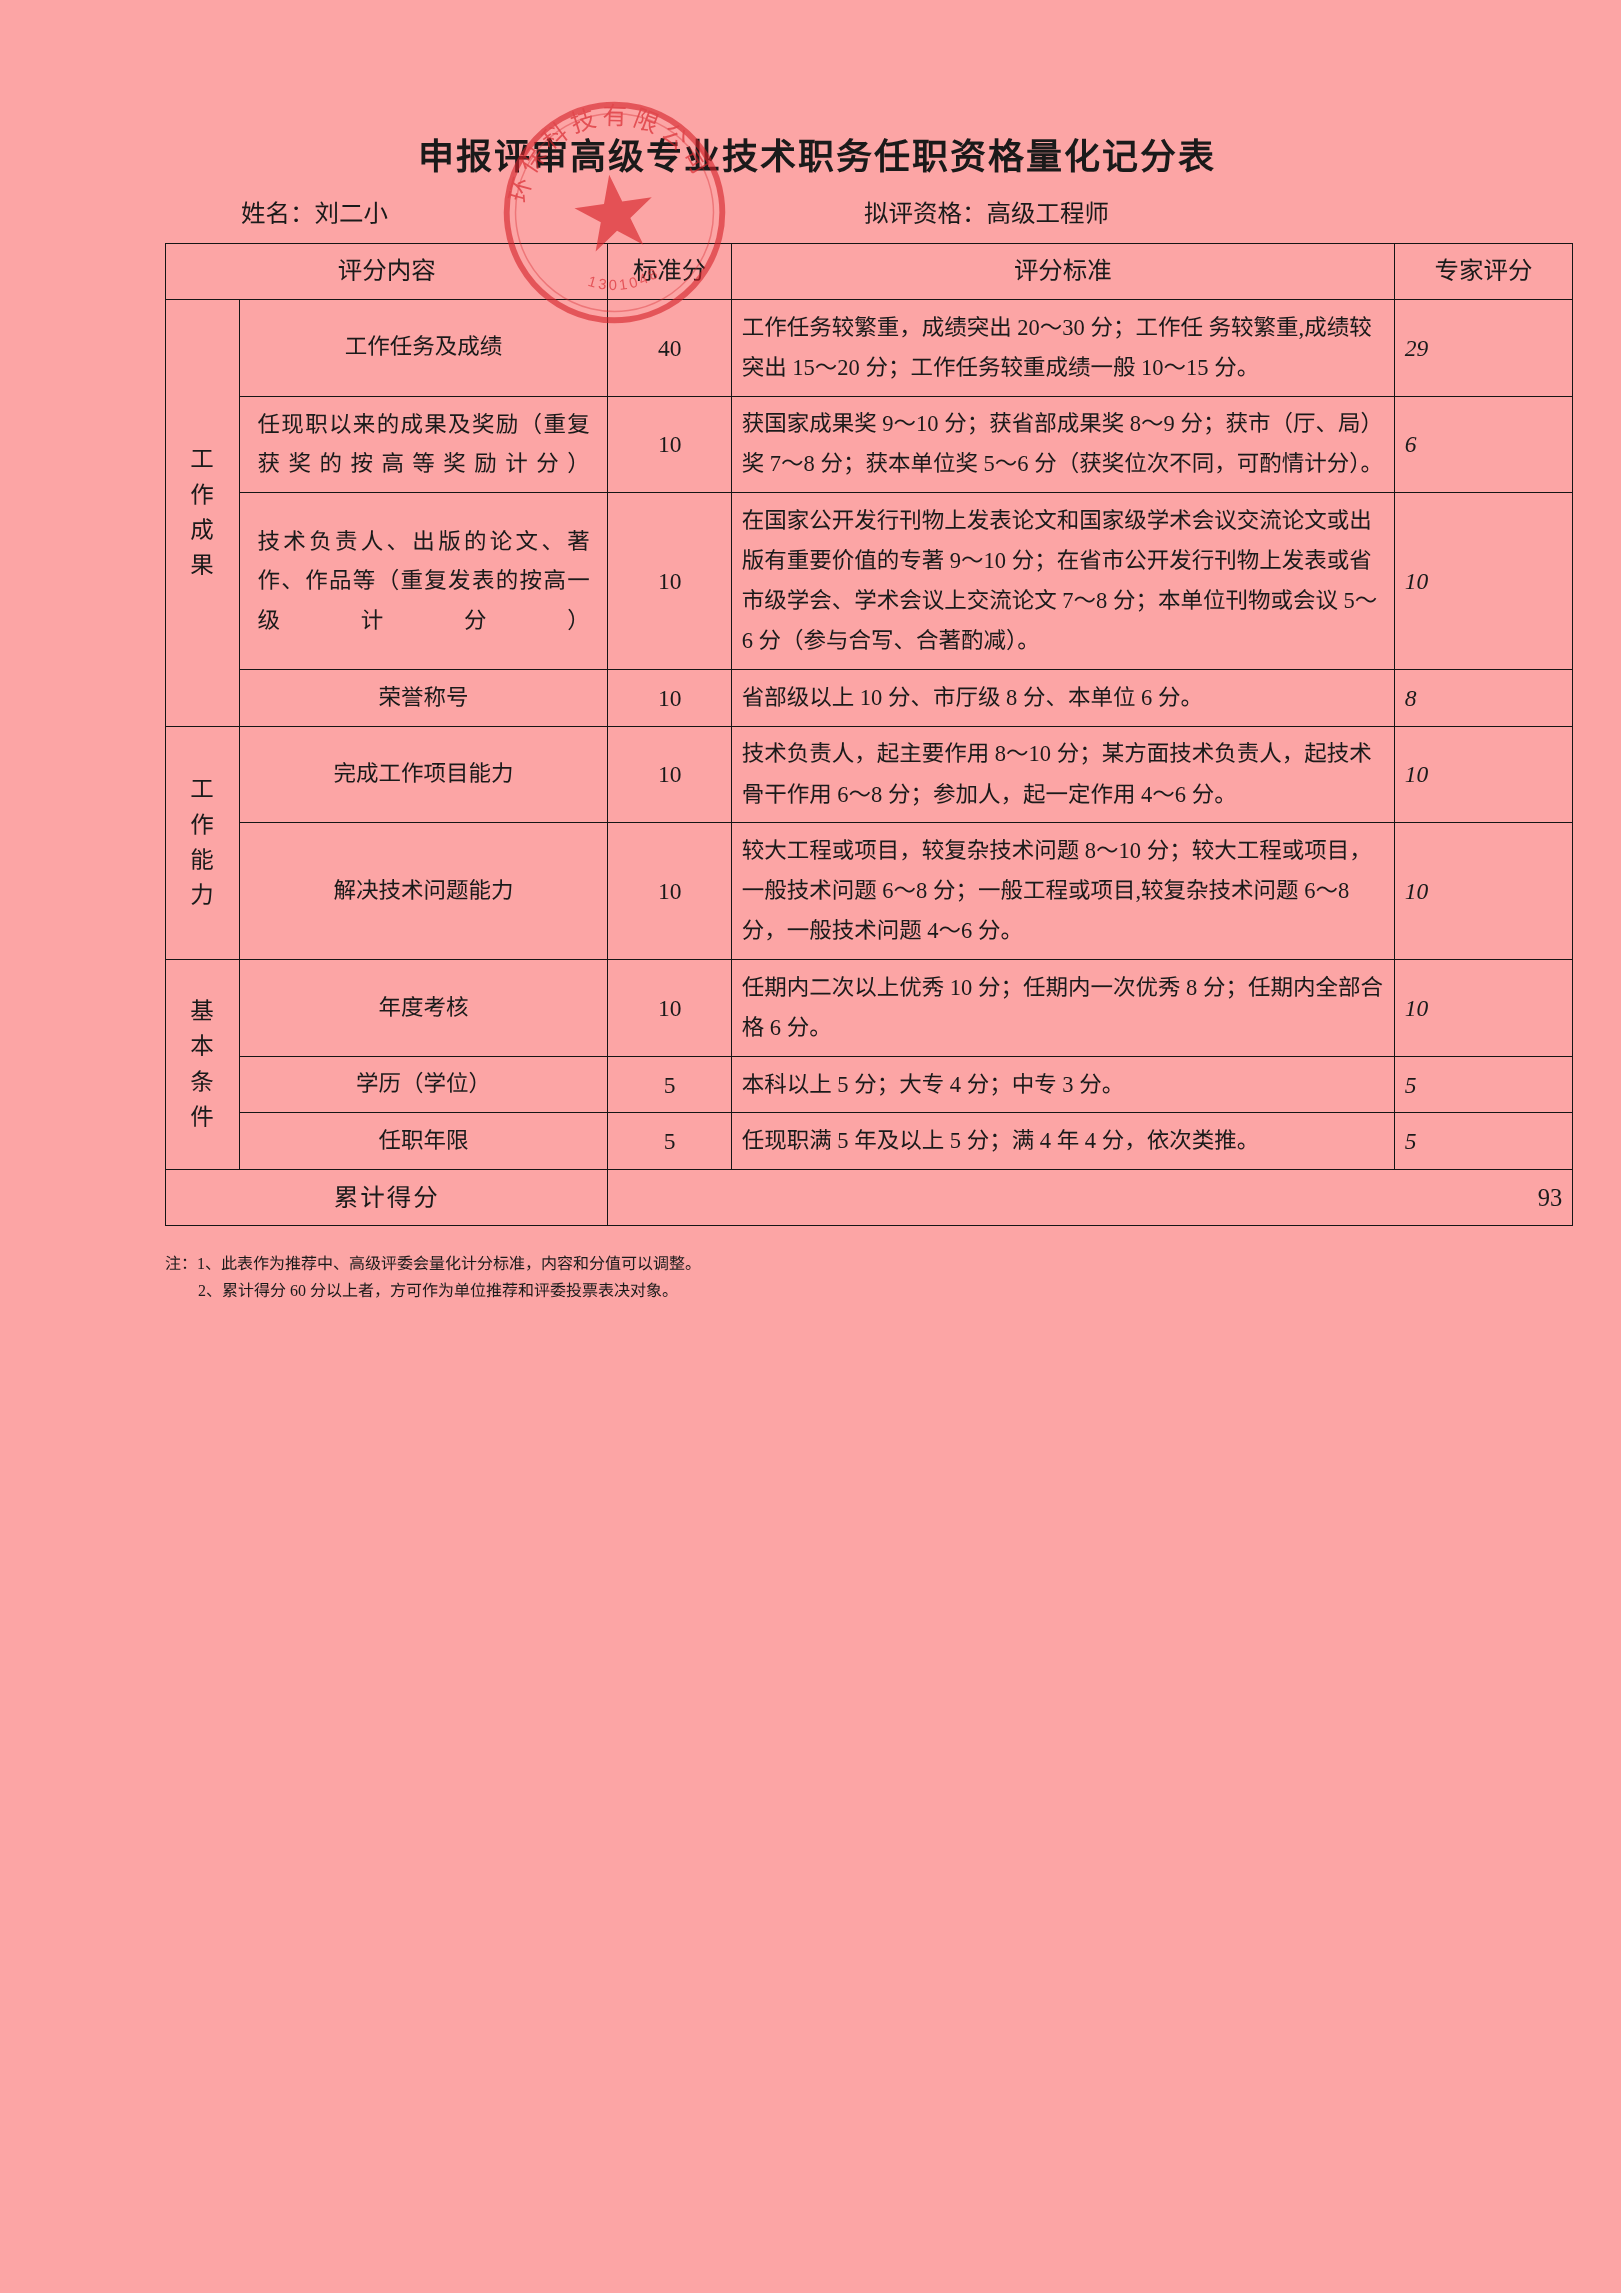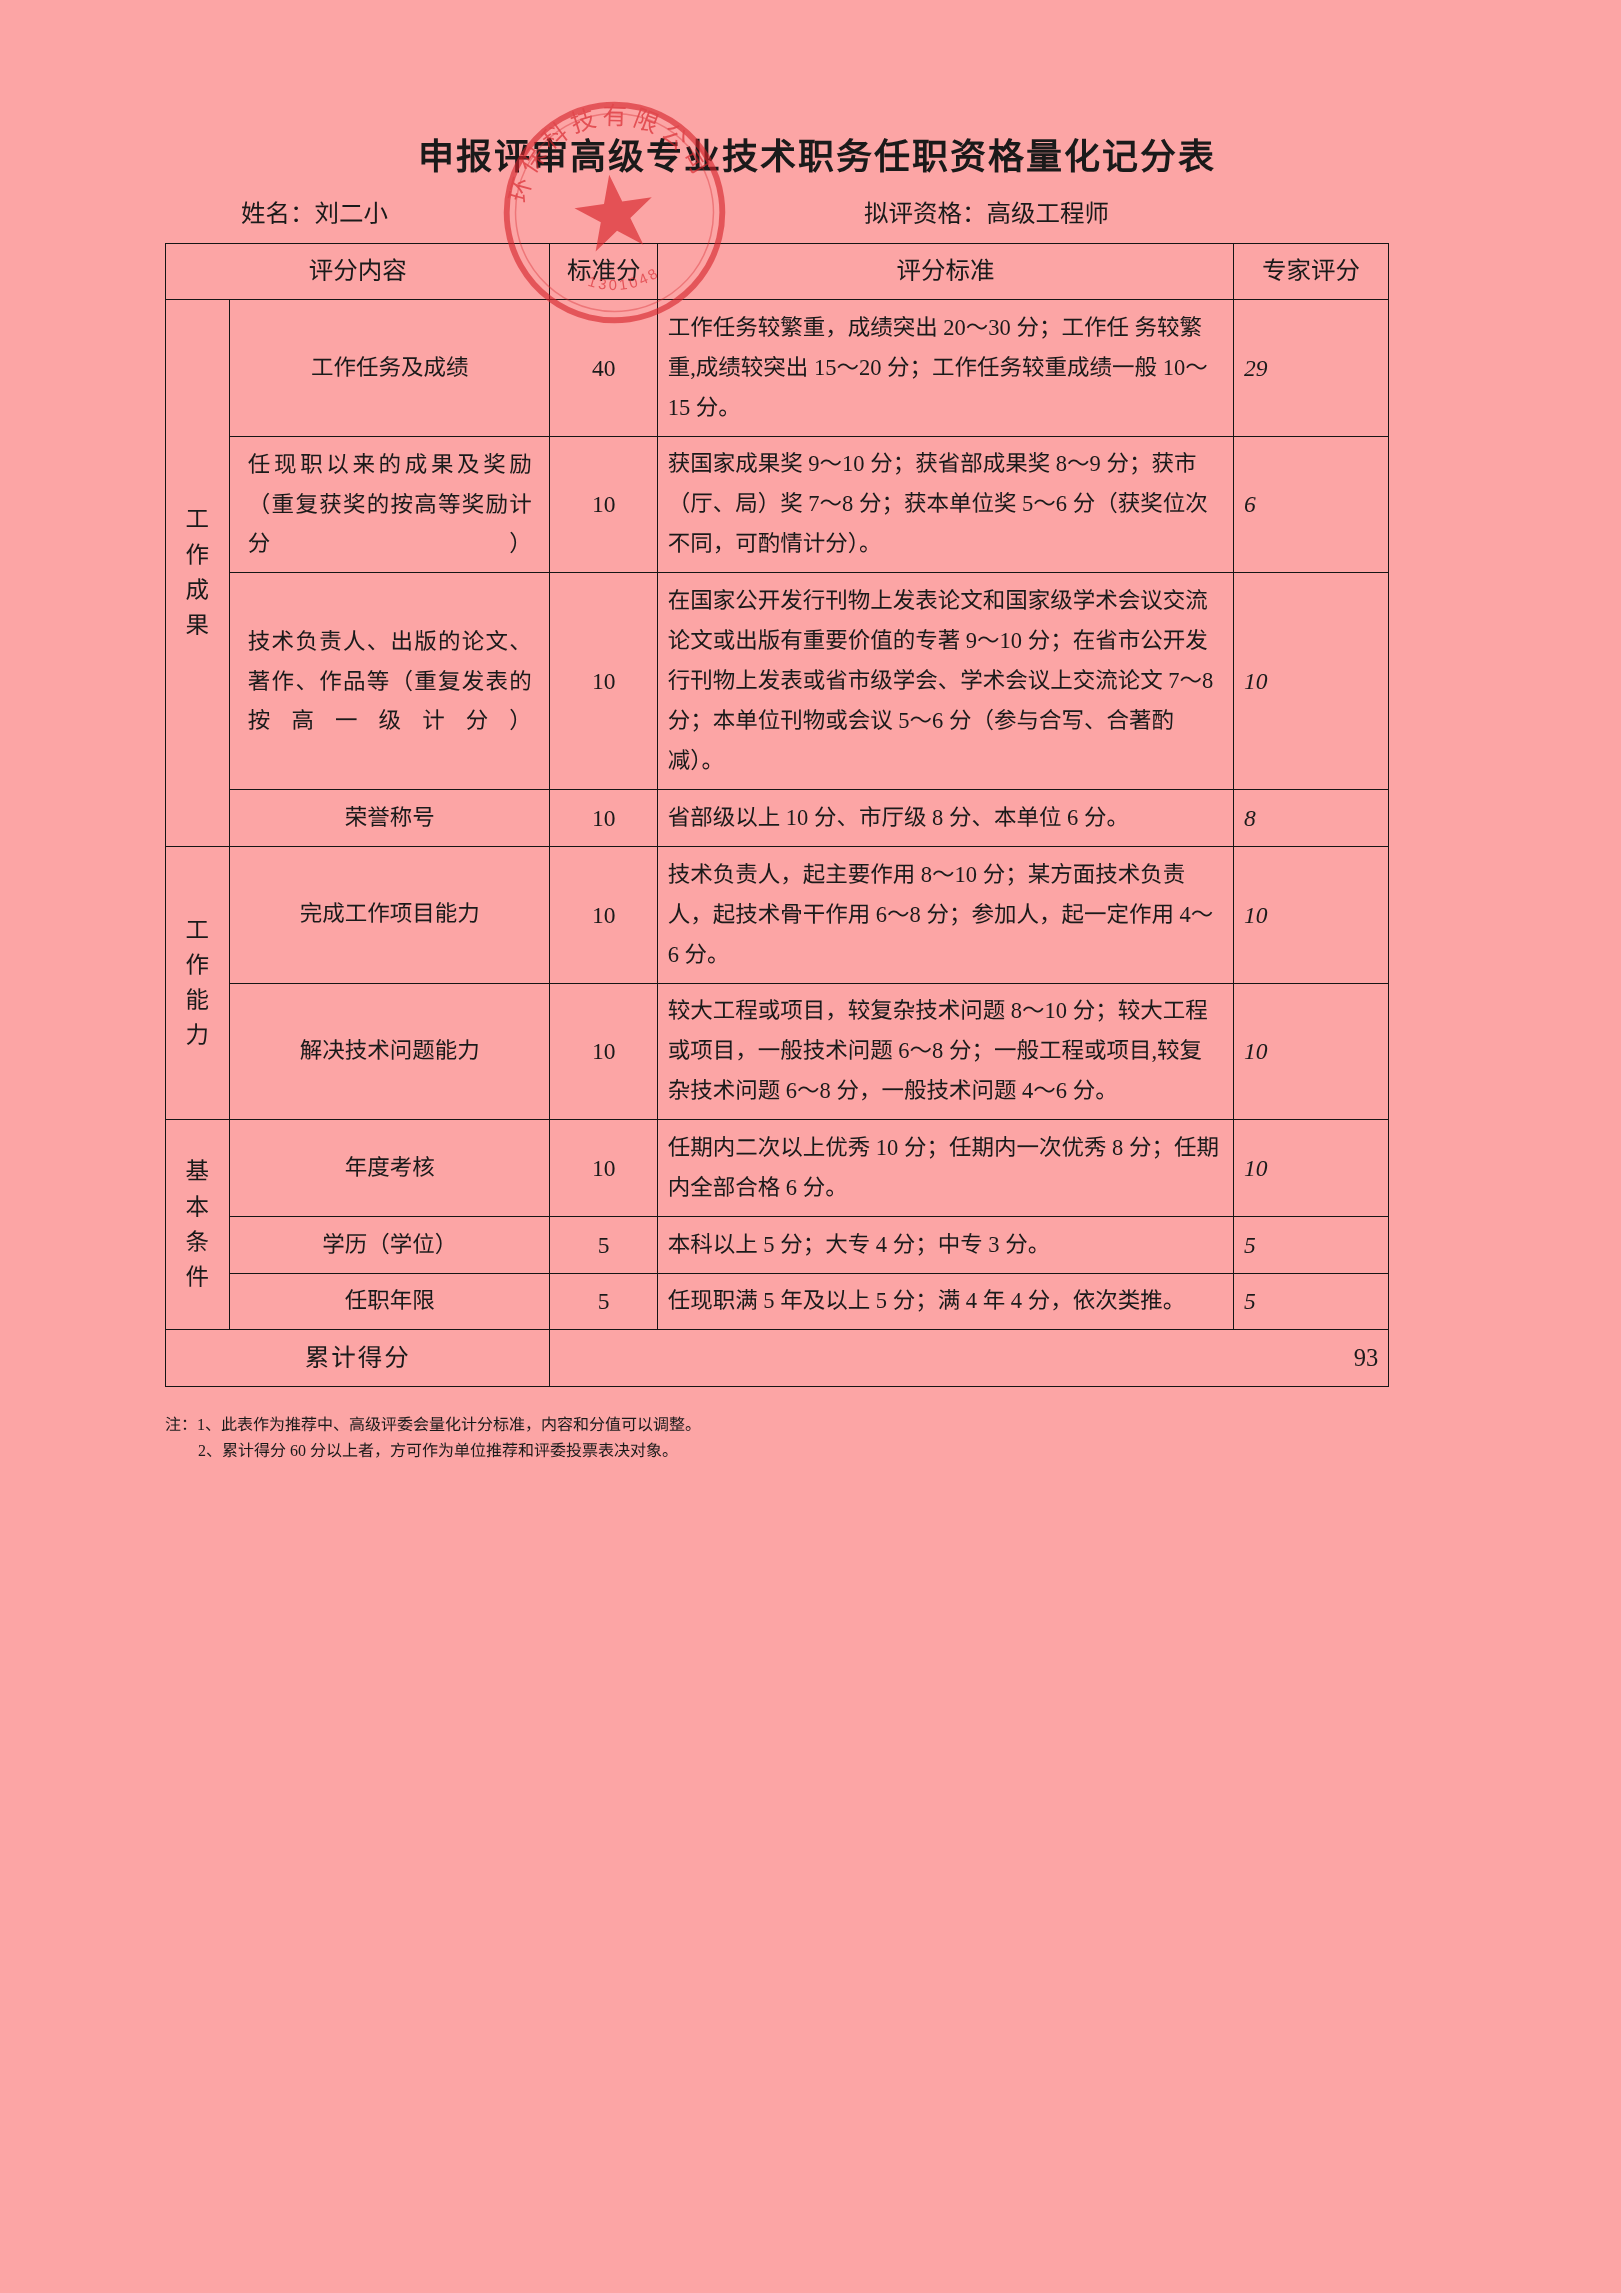--- a/index.html
+++ b/index.html
@@ -47,21 +47,21 @@
   }
   .meta-name {
     width: 588px;
   }
   .meta-qual {
     flex: 1;
     padding-left: 35px;
   }
   table.score {
     border-collapse: collapse;
-    width: 1224px;
+    width: 1408px;
     table-layout: fixed;
     font-size: 22.5px;
     line-height: 1.62;
   }
   table.score td {
     border: 1.6px solid #151515;
     padding: 7.8px 9.8px;
     vertical-align: middle;
   }
   .c-group {

